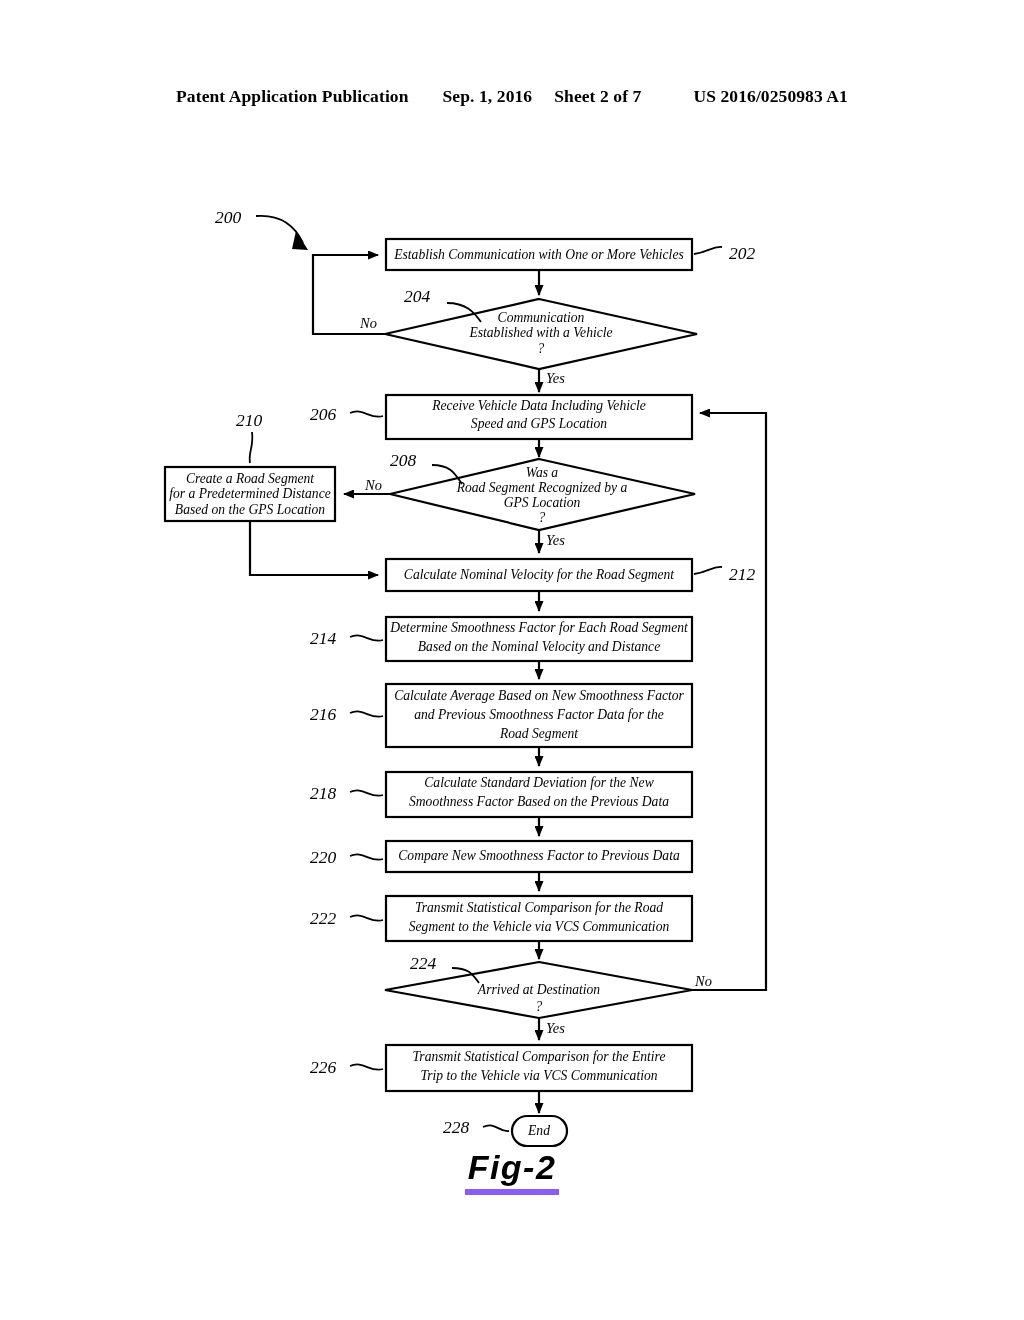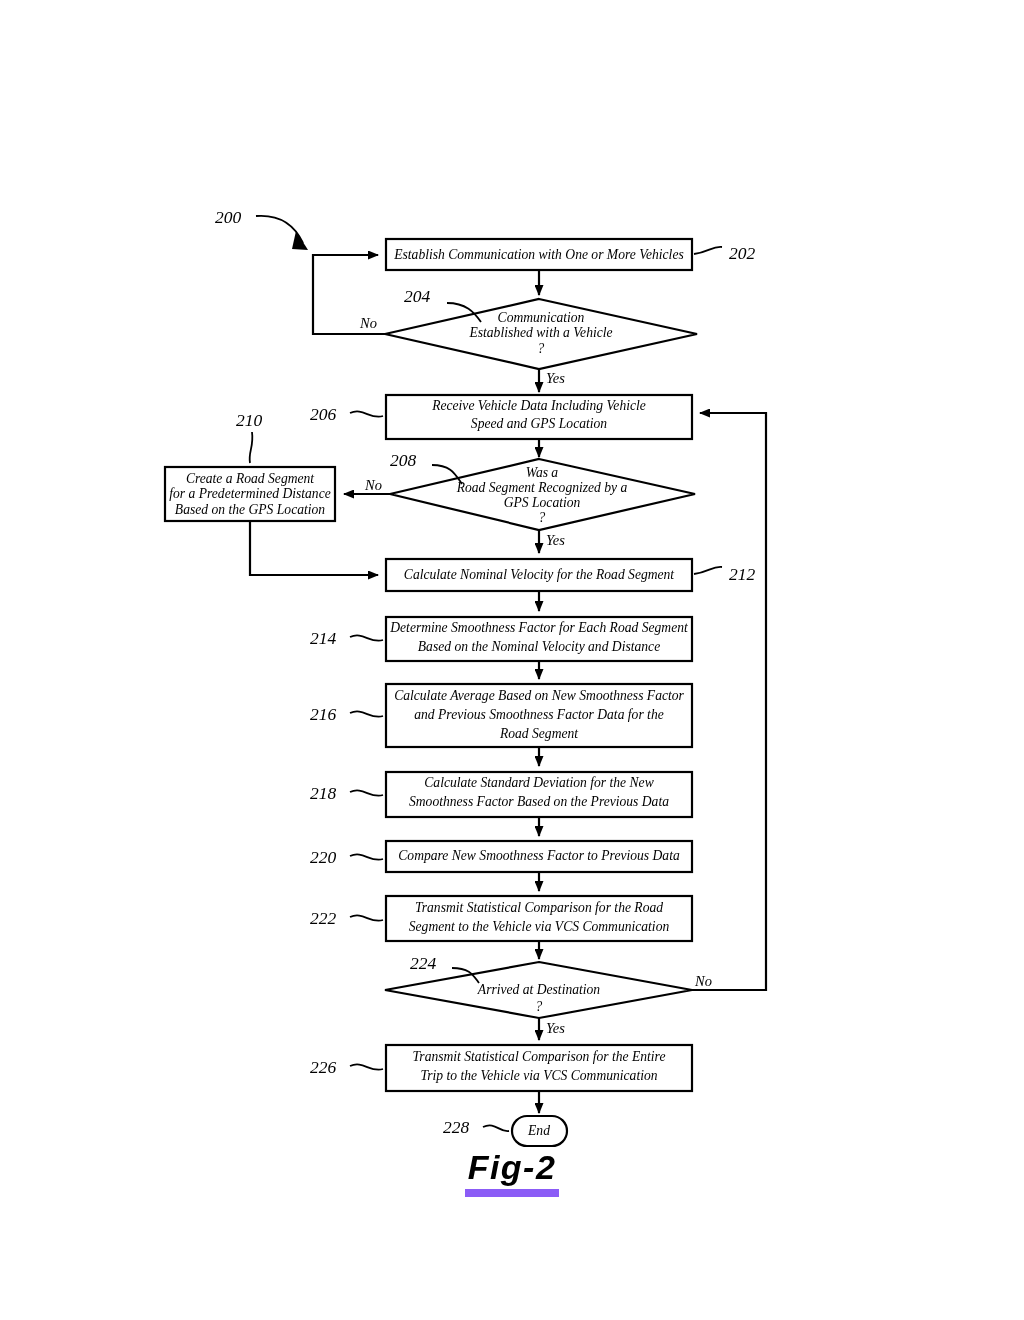--- a/index.html
+++ b/index.html
@@ -103,29 +103,35 @@
     width: 1024px;
     text-align: center;
   }
   .fig-caption .fig-label {
     display: inline-block;
     font-family: "Liberation Sans", sans-serif;
     font-style: italic;
     font-weight: bold;
     font-size: 34px;
     letter-spacing: 1.5px;
-    border-bottom: 8px solid #8b5cf6;
+    border-bottom: 6px solid #8b5cf6;
     padding: 0 3px 2px 3px;
   }
 </style>
 </head>
 <body>
 
 <div class="page">
 
+  <div class="pub-header">
+    <span class="h-pub">Patent Application Publication</span>
+    <span class="h-date">Sep. 1, 2016</span>
+    <span class="h-sheet">Sheet 2 of 7</span>
+    <span class="h-num">US 2016/0250983 A1</span>
+  </div>
 
   <svg id="flow-svg" viewBox="0 0 1024 1320">
     <defs>
       <marker id="arrow" markerWidth="11" markerHeight="9" refX="10" refY="4.5" orient="auto" markerUnits="userSpaceOnUse">
         <path d="M0,0 L11,4.5 L0,9 Z" fill="#000000"></path>
       </marker>
     </defs>
 
     <text class="ref-num" x="215" y="223">200</text>
     <path class="leader" d="M256,216 C282,214 296,228 303,243"></path>

